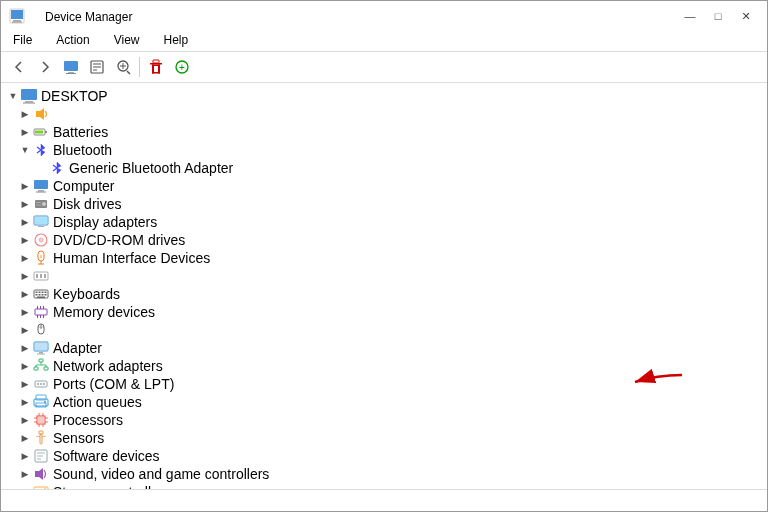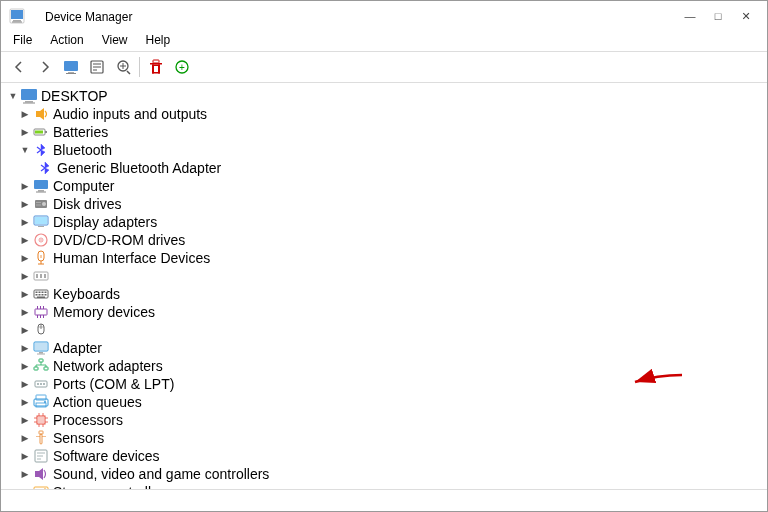--- a/index.html
+++ b/index.html
@@ -51,21 +51,21 @@
       cursor: pointer;
       display: flex;
       align-items: center;
       justify-content: center;
       font-size: 11px;
       color: #444;
     }
     .menu-bar {
       display: flex;
       padding: 2px 4px;
-      gap: 2px;
+      gap: 8px;
       border-bottom: 1px solid #ddd;
       align-items: flex-end;
     }
     .menu-item {
       padding: 2px 8px;
       cursor: pointer;
       font-size: 12px;
     }
     .toolbar {
       display: flex;
@@ -122,21 +122,21 @@
       flex-shrink: 0;
       display: inline-flex;
       align-items: center;
       justify-content: center;
       font-size: 11px;
     }
     .item-label {
       font-size: 14px;
     }
     .indent-1 { padding-left: 16px; }
-    .indent-2 { padding-left: 20px; }
+    .indent-2 { padding-left: 32px; }
     .status-bar {
       height: 22px;
       border-top: 1px solid #ddd;
       display: flex;
       align-items: center;
       padding: 0 8px;
       font-size: 11px;
       color: #555;
     }
     
@@ -253,21 +253,20 @@
     </div>
 
     <div class="tree-item indent-1">
       <span class="expand-btn">▶</span>
       <span class="item-icon">
         <svg width="16" height="16" viewBox="0 0 16 16">
           <polygon points="3,5 7,5 11,2 11,14 7,11 3,11" fill="#f5a623"></polygon>
           <path d="M12,5 Q15,8 12,11" stroke="#f5a623" stroke-width="1.2" fill="none"></path>
         </svg>
       </span>
-      <span class="item-label">Audio inputs and outputs</span>
     </div>
 
     <div class="tree-item indent-1">
       <span class="expand-btn">▶</span>
       <span class="item-icon">
         <svg width="16" height="16" viewBox="0 0 16 16">
           <rect x="1" y="5" width="11" height="6" rx="1" fill="none" stroke="#888" stroke-width="1"></rect>
           <rect x="2" y="6.5" width="8" height="3" fill="#7ed321"></rect>
           <rect x="12" y="7" width="2" height="2" fill="#888"></rect>
         </svg>

